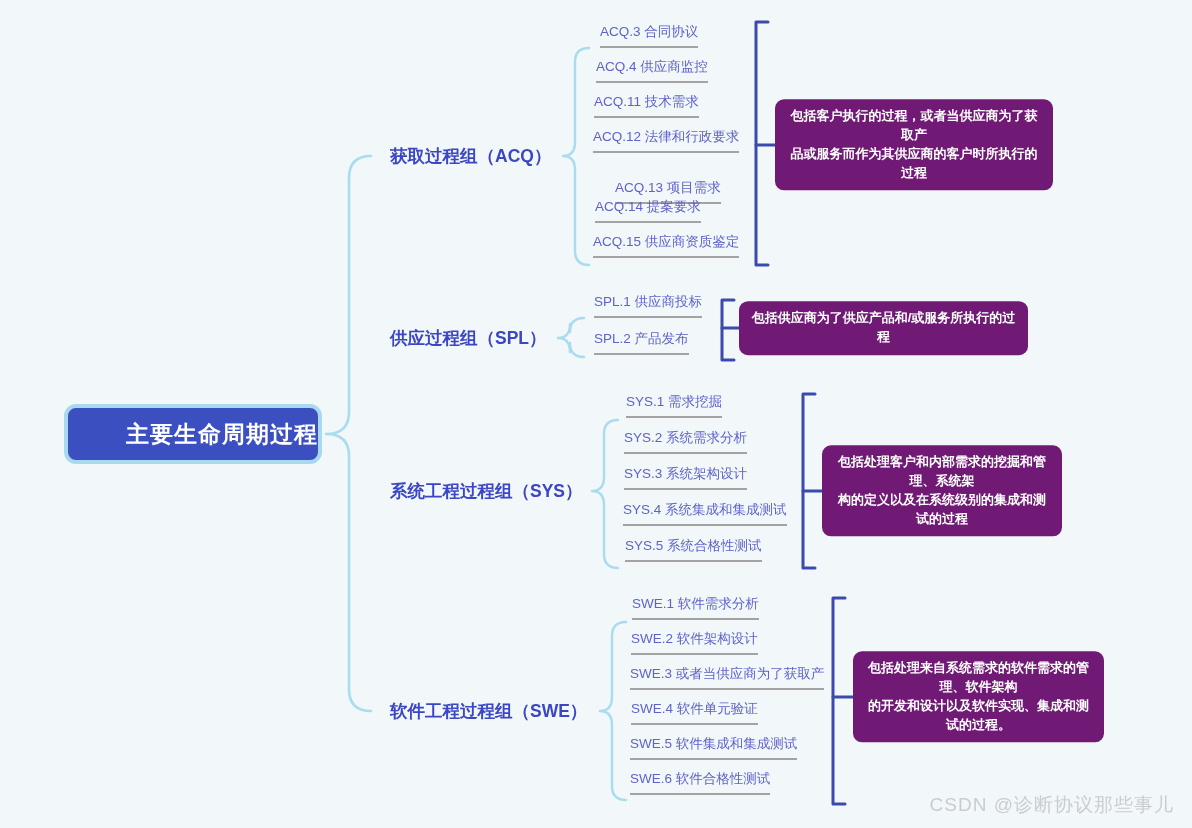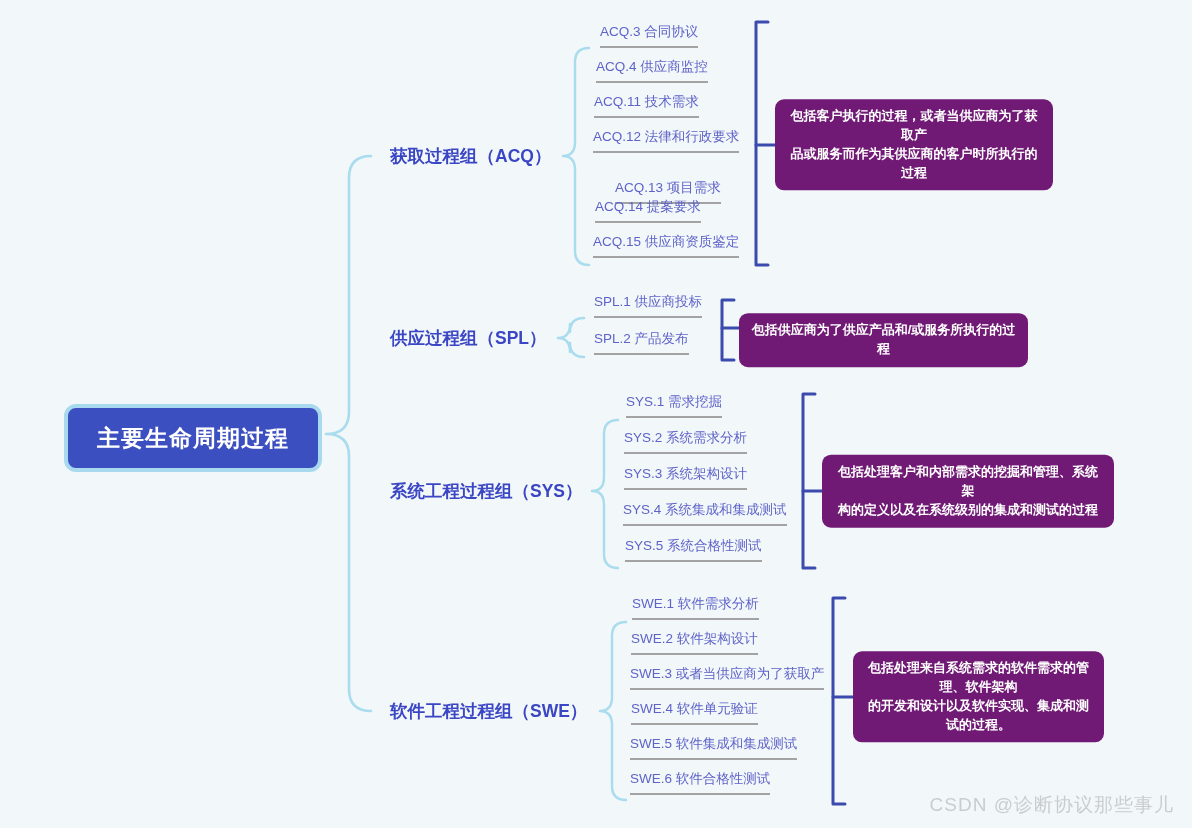--- a/index.html
+++ b/index.html
@@ -22,28 +22,28 @@
     height: 828px;
     pointer-events: none;
   }
 
   
   .root-node {
     position: absolute;
     left: 64px;
     top: 404px;
     width: 258px;
-    height: 68px;
+    height: 60px;
     background: #3b4fc0;
     border: 4px solid #a9d9ee;
     border-radius: 12px;
     box-sizing: border-box;
     display: flex;
     align-items: center;
-    justify-content: center;
+    justify-content: flex-end;
   }
   .root-node .root-label {
     color: #ffffff;
     font-size: 23px;
     font-weight: bold;
     letter-spacing: 1px;
   }
 
   
   .branch-label {
@@ -124,29 +124,29 @@
   <div class="leaf" style="left:593px; top:153px;">ACQ.12  法律和行政要求</div>
   <div class="leaf" style="left:596px; top:204px;margin-left:19px;">ACQ.13  项目需求</div>
   <div class="leaf" style="left:595px; top:223px;">ACQ.14  提案要求</div>
   <div class="leaf" style="left:593px; top:258px;">ACQ.15  供应商资质鉴定</div>
   <div class="note-box" style="left:775px; top:145px; width:278px; white-space:pre-line;">包括客户执行的过程，或者当供应商为了获取产
 品或服务而作为其供应商的客户时所执行的过程</div>
 
   <div class="branch-label" style="left:390px; top:338px;">供应过程组（SPL）</div>
   <div class="leaf" style="left:594px; top:318px;">SPL.1  供应商投标</div>
   <div class="leaf" style="left:594px; top:355px;">SPL.2  产品发布</div>
-  <div class="note-box" style="left:739px; top:328px; width:289px; white-space:pre-line;margin-top:12px;">包括供应商为了供应产品和/或服务所执行的过程</div>
+  <div class="note-box" style="left:739px; top:328px; width:289px; white-space:pre-line;">包括供应商为了供应产品和/或服务所执行的过程</div>
 
   <div class="branch-label" style="left:390px; top:491px;">系统工程过程组（SYS）</div>
   <div class="leaf" style="left:626px; top:418px;">SYS.1  需求挖掘</div>
   <div class="leaf" style="left:624px; top:454px;">SYS.2  系统需求分析</div>
   <div class="leaf" style="left:624px; top:490px;">SYS.3  系统架构设计</div>
   <div class="leaf" style="left:623px; top:526px;">SYS.4  系统集成和集成测试</div>
   <div class="leaf" style="left:625px; top:562px;">SYS.5  系统合格性测试</div>
-  <div class="note-box" style="left:822px; top:491px; width:292px; white-space:pre-line;">包括处理客户和内部需求的挖掘和管理、系统架
+  <div class="note-box" style="left:822px; top:491px; width:240px; white-space:pre-line;">包括处理客户和内部需求的挖掘和管理、系统架
 构的定义以及在系统级别的集成和测试的过程</div>
 
   <div class="branch-label" style="left:390px; top:711px;">软件工程过程组（SWE）</div>
   <div class="leaf" style="left:632px; top:620px;">SWE.1  软件需求分析</div>
   <div class="leaf" style="left:631px; top:655px;">SWE.2  软件架构设计</div>
   <div class="leaf" style="left:630px; top:690px;">SWE.3  或者当供应商为了获取产</div>
   <div class="leaf" style="left:631px; top:725px;">SWE.4  软件单元验证</div>
   <div class="leaf" style="left:630px; top:760px;">SWE.5  软件集成和集成测试</div>
   <div class="leaf" style="left:630px; top:795px;">SWE.6  软件合格性测试</div>
   <div class="note-box" style="left:853px; top:697px; width:251px; white-space:pre-line;">包括处理来自系统需求的软件需求的管理、软件架构

